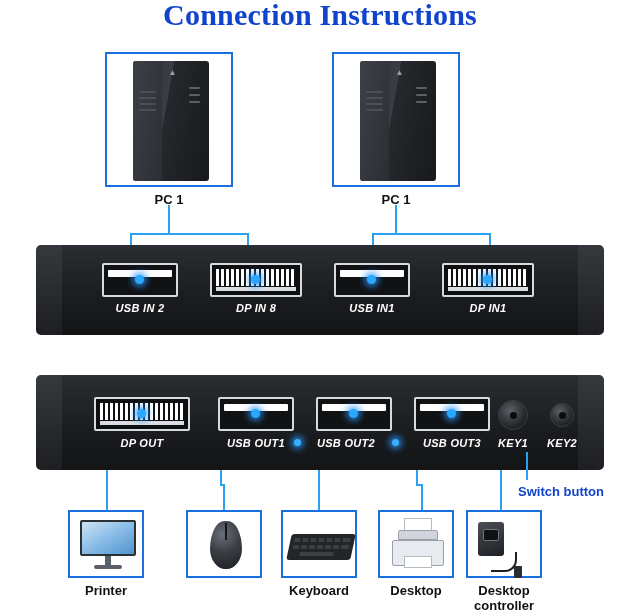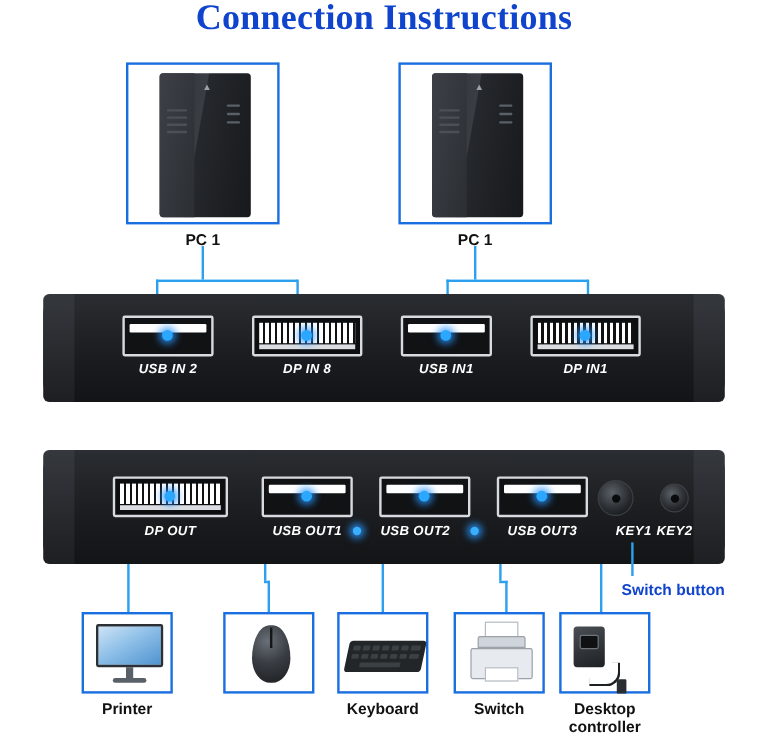--- a/index.html
+++ b/index.html
@@ -256,21 +256,21 @@
       <div class="dot"></div>
     </div>
     <div class="port-label" style="left:368px; top:62px; width:96px;">USB OUT3</div>
 
     <div class="ledv" style="left:258px; top:64px;"></div>
     <div class="ledv" style="left:356px; top:64px;"></div>
 
     <div class="jack" style="left:462px; top:25px; width:30px; height:30px;">
       <div class="jdot"></div>
     </div>
-    <div class="port-label" style="left:447px; top:62px; width:60px;text-align:right;">KEY1</div>
+    <div class="port-label" style="left:447px; top:62px; width:60px;">KEY1</div>
 
     <div class="jack" style="left:514px; top:28px; width:24px; height:24px;">
       <div class="jdot"></div>
     </div>
     <div class="port-label" style="left:496px; top:62px; width:60px;">KEY2</div>
   </div>
 
   <div class="switch-label" style="left:518px; top:484px;text-align:center;">Switch button</div>
   <div class="ln v" style="left:526px; top:452px; height:28px;"></div>
 
@@ -321,21 +321,21 @@
     </div>
   </div>
   <div class="peri-label" style="left:281px; top:583px; width:76px;">Keyboard</div>
 
   <div class="peri-box" style="left:378px; top:510px; width:76px; height:68px;">
     <div class="pr-paper" style="left:24px; top:6px; width:28px; height:14px;"></div>
     <div class="pr-top" style="left:18px; top:18px; width:40px; height:10px;"></div>
     <div class="pr-body" style="left:12px; top:28px; width:52px; height:26px;"></div>
     <div class="pr-paper" style="left:24px; top:44px; width:28px; height:12px;"></div>
   </div>
-  <div class="peri-label" style="left:378px; top:583px; width:76px;">Switch</div>
+  <div class="peri-label" style="left:378px; top:583px; width:76px;">Desktop</div>
 
   <div class="peri-box" style="left:466px; top:510px; width:76px; height:68px;">
     <div class="ctrl-body" style="left:10px; top:10px; width:26px; height:34px;">
       <div class="ctrl-btn" style="left:5px; top:7px; width:16px; height:12px;"></div>
     </div>
     <div class="ctrl-cable" style="left:23px; top:40px; width:26px; height:20px;"></div>
     <div class="ctrl-plug" style="left:46px; top:54px; width:8px; height:12px;"></div>
   </div>
   <div class="peri-label" style="left:455px; top:583px; width:98px; line-height:15px;">Desktop controller</div>
 

